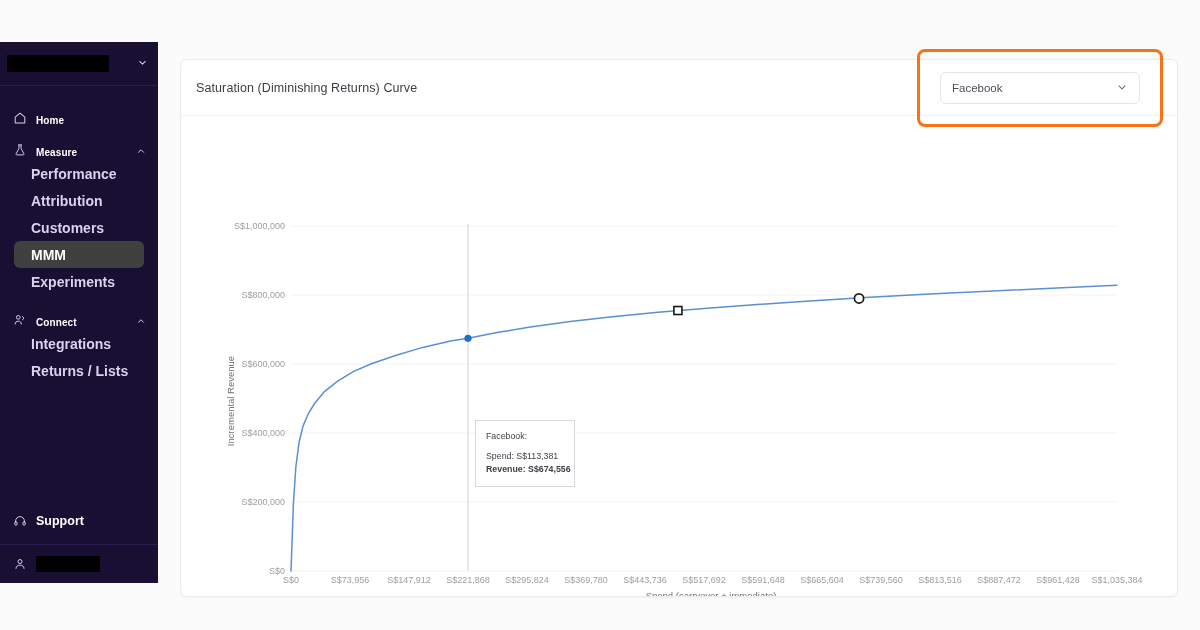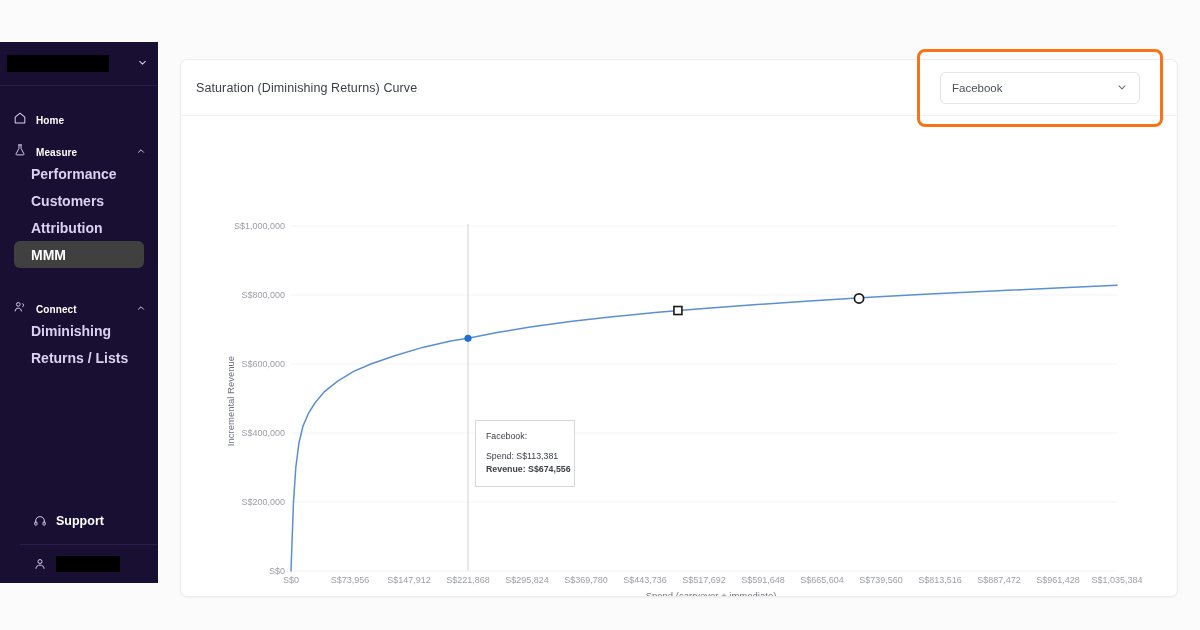--- a/index.html
+++ b/index.html
@@ -32,21 +32,21 @@
   }
   .sb-group .ico{width:17px;height:17px;margin-right:8px;flex:0 0 17px;
     display:flex;align-items:center;justify-content:center;color:#d9d2ef;}
   .sb-group .caret{margin-left:auto;font-size:10px;color:#cfc6e8;line-height:1;}
   .sb-sub{
     height:27px;display:flex;align-items:center;
     margin:0 14px 0 14px;padding-left:17px;border-radius:6px;
     color:#d9d3ee;font-size:14px;font-weight:bold;
   }
   .sb-sub.active{background:#404040;color:#ffffff;}
-  .sb-bottom{padding-bottom:0;padding-left:20px;}
+  .sb-bottom{padding-bottom:0;}
   .sb-support{
     display:flex;align-items:center;height:30px;padding:0 11px;
     color:#ffffff;font-size:12.5px;font-weight:bold;margin-bottom:8px;
   }
   .sb-support .ico{width:17px;height:17px;margin-right:8px;display:flex;
     align-items:center;justify-content:center;color:#d9d2ef;}
   .sb-user{
     display:flex;align-items:center;height:38px;padding:0 11px;
     border-top:1px solid #2a1d4d;
   }
@@ -133,47 +133,50 @@
           <svg width="10" height="10" viewBox="0 0 16 16" fill="none">
               <path d="M4 10L8 6L12 10" stroke="#cfc6e8" stroke-width="1.6" stroke-linecap="round" stroke-linejoin="round"></path>
             </svg>
         </span>
       </div>
 
       <div class="sb-sub">
         <span>Performance</span>
       </div>
       <div class="sb-sub">
+        <span>Attribution</span>
+      </div>
+      <div class="sb-sub">
         <span>Customers</span>
-      </div>
-      <div class="sb-sub">
-        <span>Attribution</span>
       </div>
       <div class="sb-sub active">
         <span>MMM</span>
       </div>
-
-      <div class="sb-group" style="margin-top:17px">
+      <div class="sb-sub">
+        <span>Experiments</span>
+      </div>
+
+      <div class="sb-group" style="margin-top:3px">
         <span class="ico">
           <svg width="14" height="14" viewBox="0 0 16 16" fill="none">
               <circle cx="6" cy="5" r="2.1" stroke="#d9d2ef" stroke-width="1.1"></circle>
               <path d="M2.4 12.6c0-2 1.6-3.3 3.6-3.3s3.6 1.3 3.6 3.3" stroke="#d9d2ef" stroke-width="1.1" stroke-linecap="round"></path>
               <path d="M11 4.2a1.9 1.9 0 0 1 0 3.5" stroke="#d9d2ef" stroke-width="1.1" stroke-linecap="round"></path>
             </svg>
         </span>
         <span>Connect</span>
         <span class="caret">
           <svg width="10" height="10" viewBox="0 0 16 16" fill="none">
               <path d="M4 10L8 6L12 10" stroke="#cfc6e8" stroke-width="1.6" stroke-linecap="round" stroke-linejoin="round"></path>
             </svg>
         </span>
       </div>
 
       <div class="sb-sub">
-        <span>Diminishing</span>
+        <span>Integrations</span>
       </div>
       <div class="sb-sub">
         <span>Returns / Lists</span>
       </div>
     </div>
 
     <div class="sb-bottom">
       <div class="sb-support">
         <span class="ico">
           <svg width="14" height="14" viewBox="0 0 16 16" fill="none">

